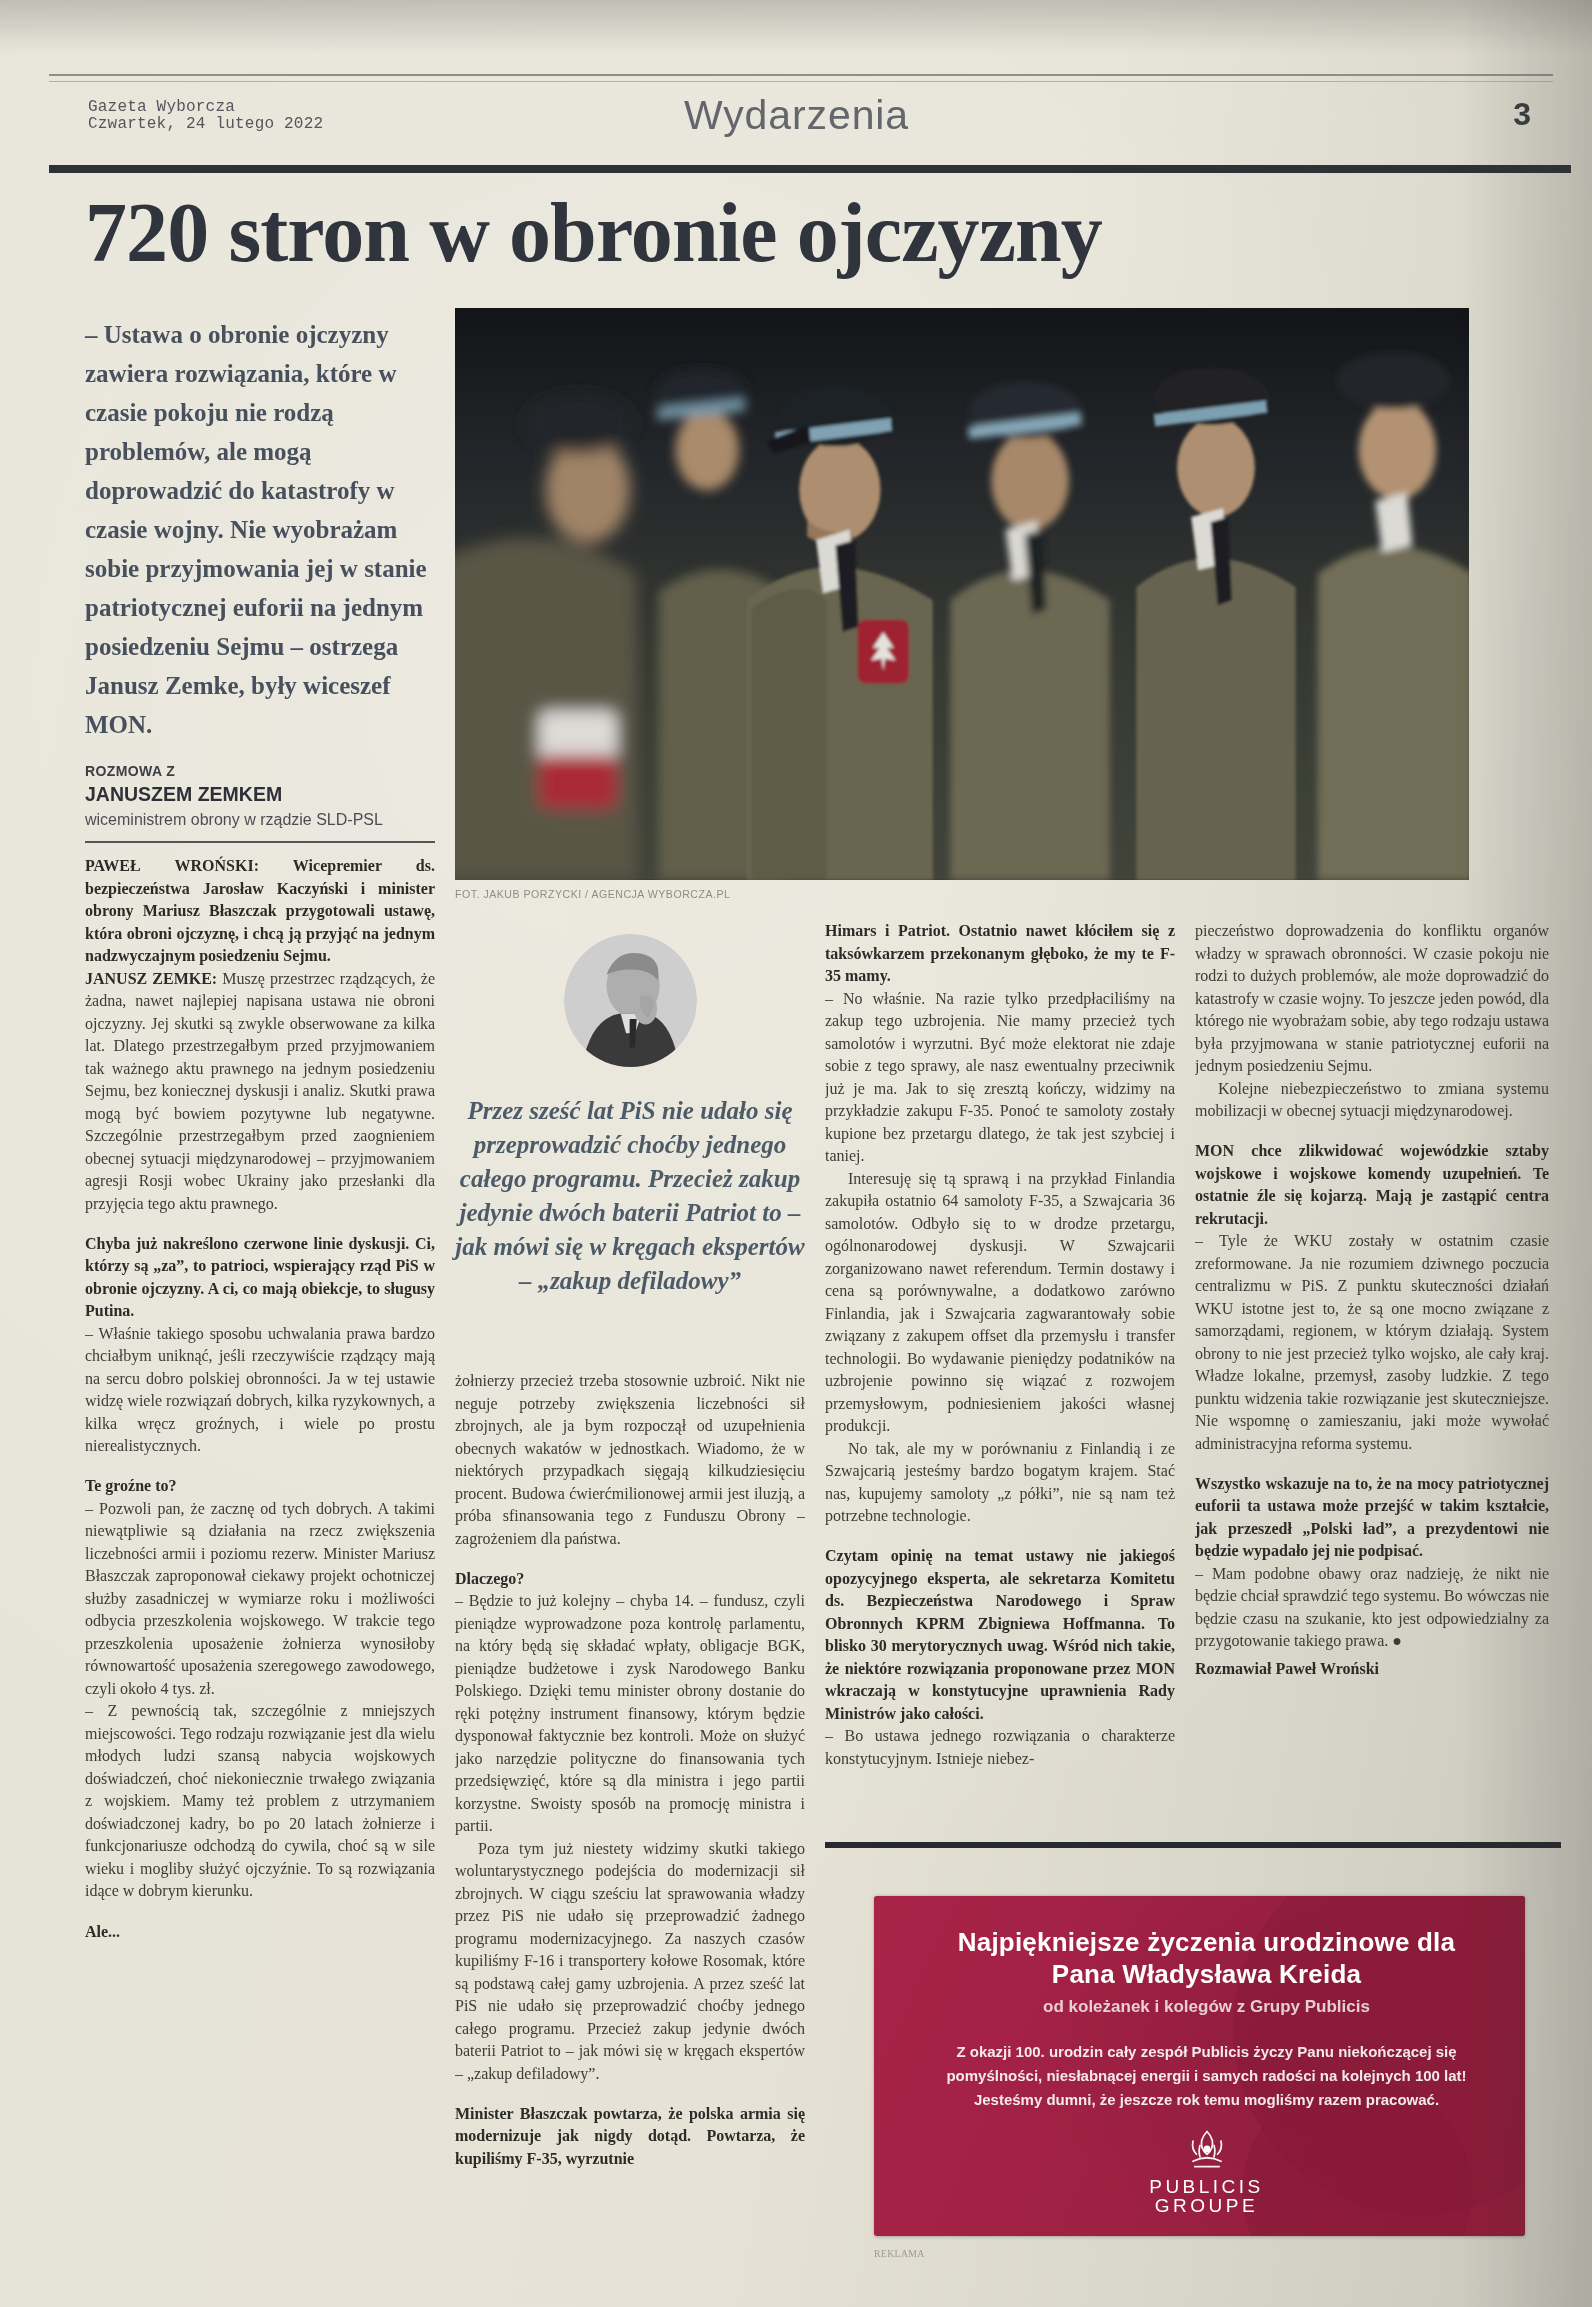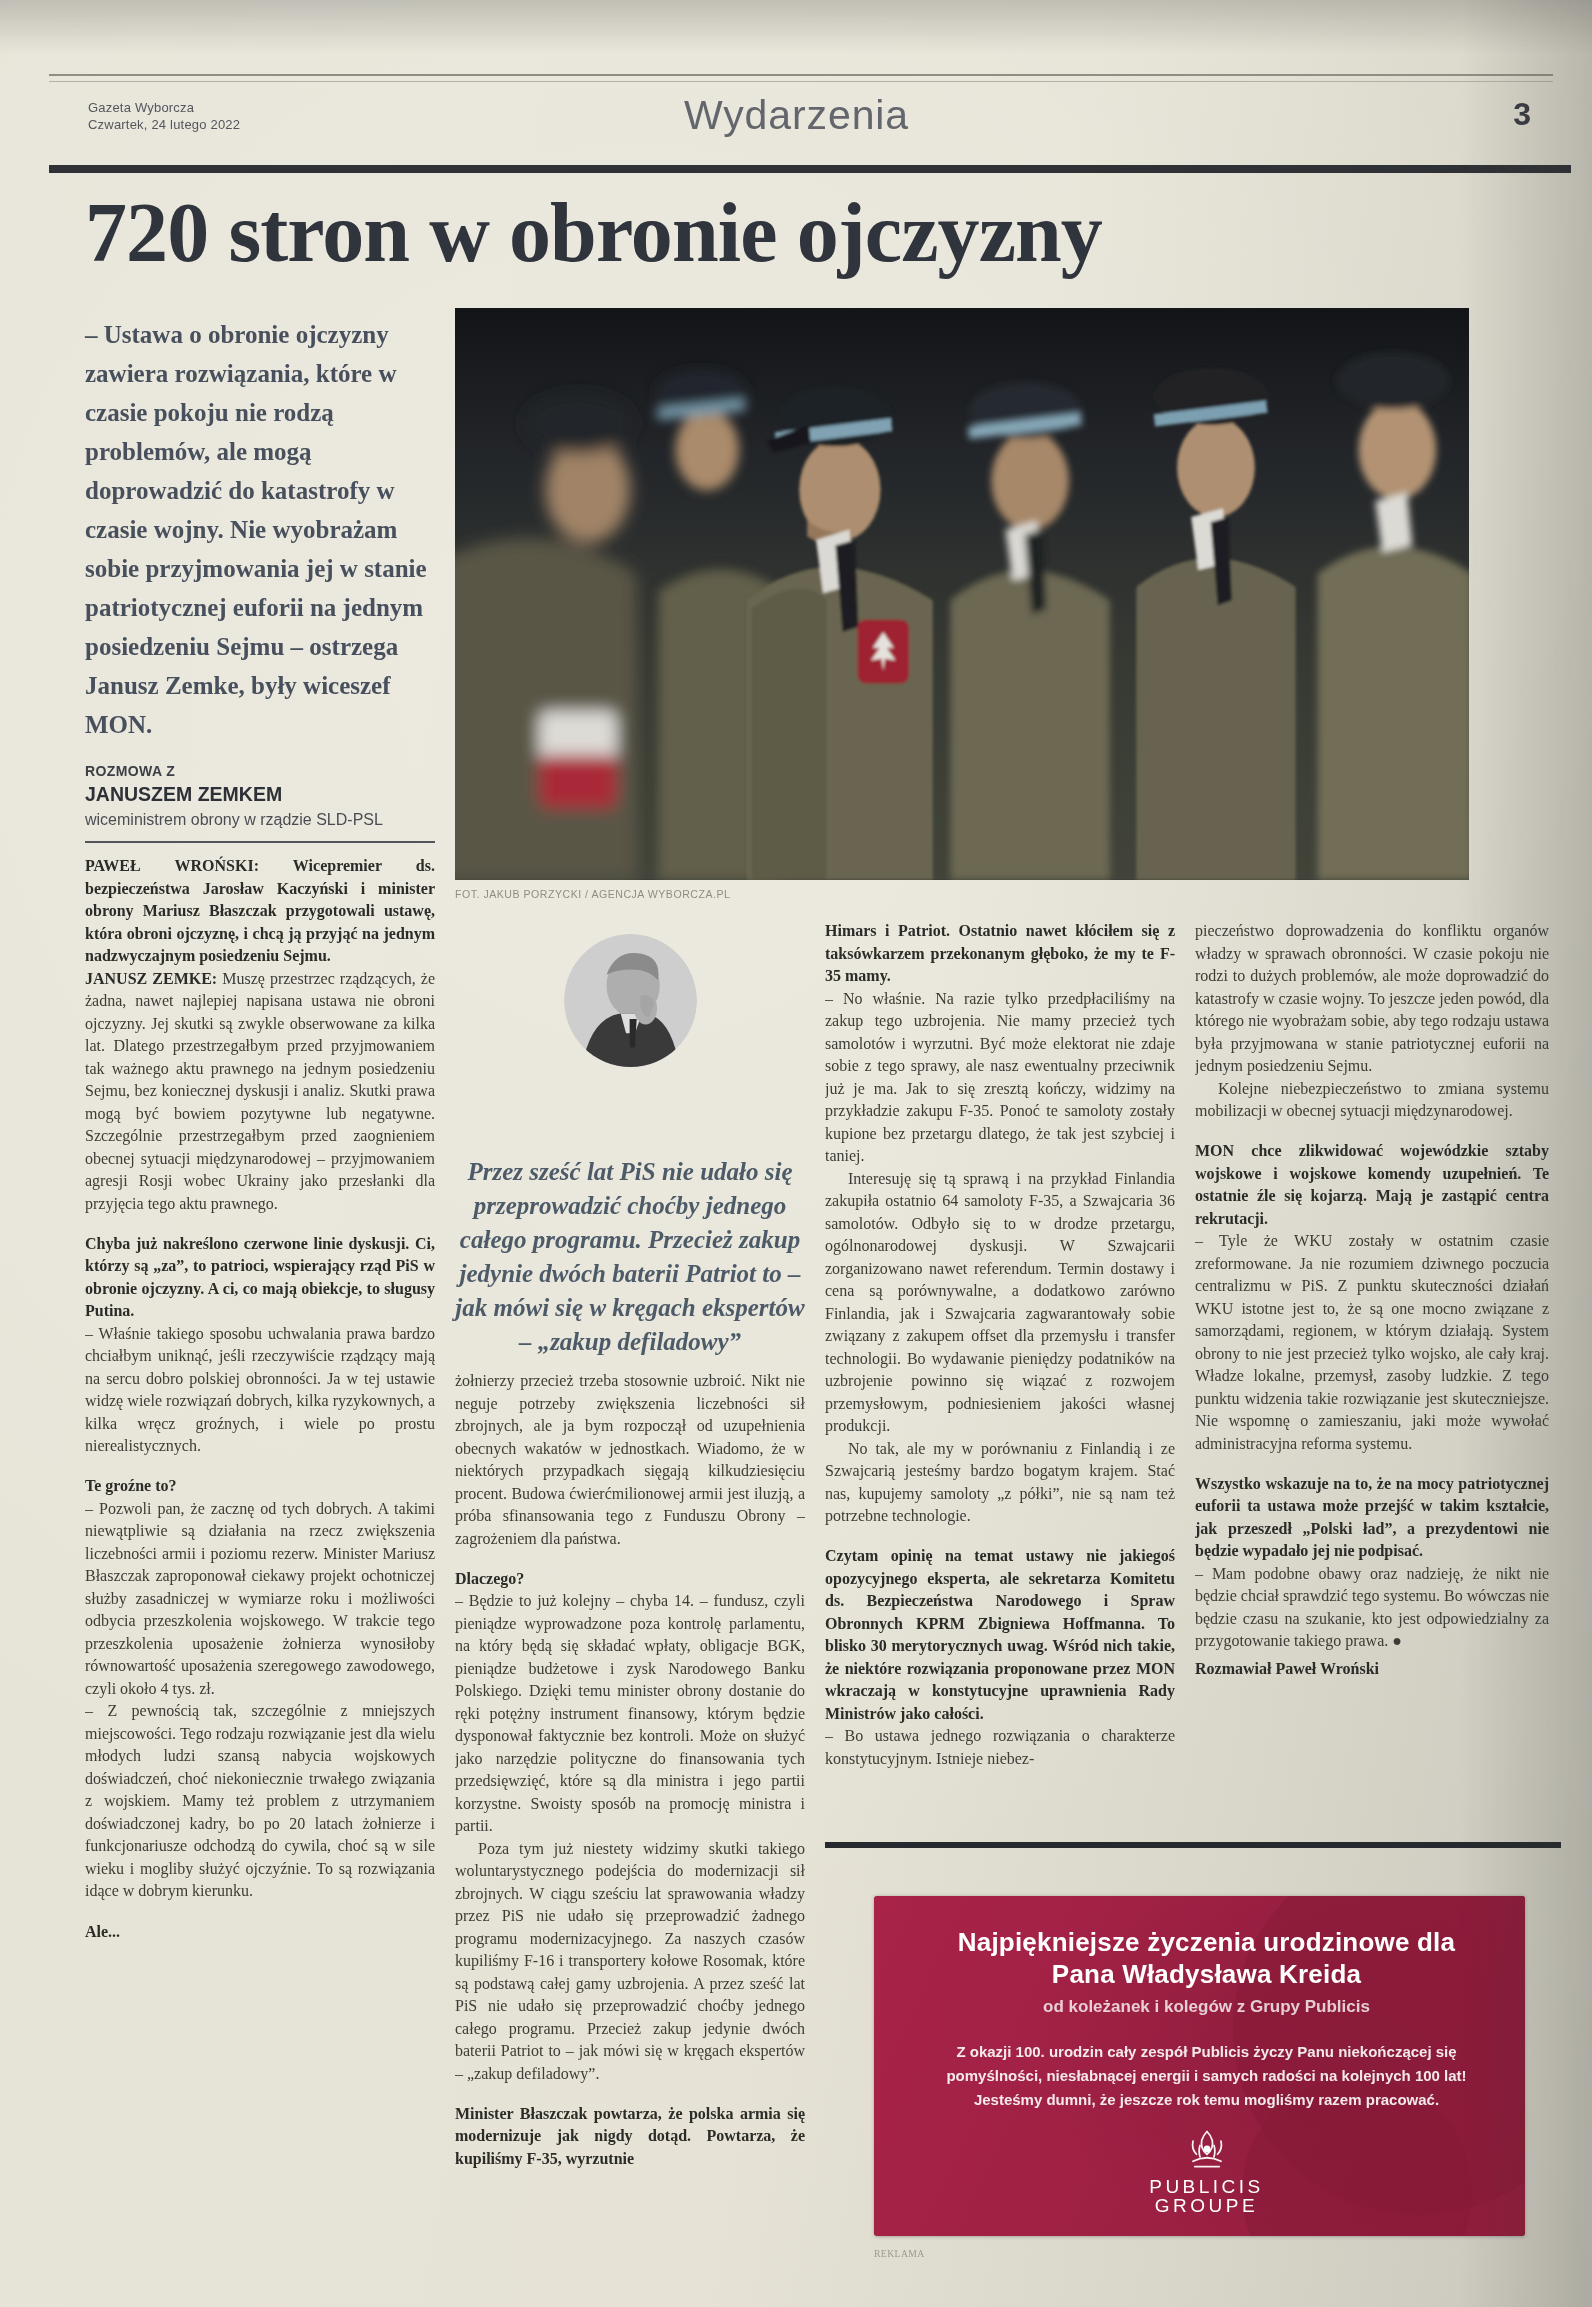--- a/index.html
+++ b/index.html
@@ -10,21 +10,21 @@
     background-color:#e2dfd3;
     font-family:"Liberation Sans",sans-serif;color:#3c3b36;}
   .edge-shadow-right{position:absolute;top:0;right:0;width:133px;height:100%;
     background:linear-gradient(90deg,rgba(60,60,55,0) 0%,rgba(60,60,55,.20) 100%);pointer-events:none;}
   .edge-shadow-top{position:absolute;top:0;left:0;width:100%;height:53px;
     background:linear-gradient(180deg,rgba(50,50,48,.22),rgba(50,50,48,0));pointer-events:none;}
   .abs{position:absolute;}
   
   .thin-rule{position:absolute;left:49px;width:1504px;height:1.8px;background:#8f8d85;}
   .thin-rule2{position:absolute;left:49px;width:1504px;height:0.9px;background:#b3b1a7;}
-  .brand{font-size:13px;line-height:17px;color:#54565c;letter-spacing:0.2px;}
+  .brand{font-size:16px;line-height:17px;color:#54565c;letter-spacing:0.2px;font-family:Liberation Mono, monospace;}
   .section{font-size:41px;color:#63666c;letter-spacing:0.9px;font-weight:400;}
   .pagenum{font-size:32px;font-weight:700;color:#393c42;}
   .heavy-rule{position:absolute;left:49px;width:1522px;height:8px;background:#2e3136;}
   
   .headline{font-family:"Liberation Serif","DejaVu Serif",serif;font-weight:700;
     font-size:84px;letter-spacing:-0.9px;color:#30343c;white-space:nowrap;}
   
   .lead{font-family:"Liberation Serif","DejaVu Serif",serif;font-weight:700;
     font-size:25px;line-height:39px;color:#47505c;}
   
@@ -185,21 +185,21 @@
       <circle cx="75" cy="75" r="75" fill="#d3d2cd"></circle>
       <ellipse cx="78" cy="58" rx="30" ry="36" fill="#b4b0a8"></ellipse>
       <path d="M48,46 Q58,18 86,22 Q110,26 106,52 Q96,40 78,40 Q58,40 48,46 Z" fill="#8e8c87"></path>
       <path d="M20,150 Q30,96 62,90 L95,90 Q122,98 130,150 Z" fill="#34373c"></path>
       <path d="M64,90 L88,90 L80,112 L70,112 Z" fill="#e6e4df"></path>
       <path d="M74,96 L82,96 L80,128 L74,128 Z" fill="#23262a"></path>
       <ellipse cx="92" cy="84" rx="13" ry="18" fill="#b4b0a8"></ellipse>
       <path d="M86,70 Q98,66 102,78 L96,94 Q88,92 86,82 Z" fill="#aba79f"></path>
     </svg>
   </div>
-  <div class="abs pullquote" style="left:455px;top:1155px;width:350px;">Przez sześć lat PiS nie udało się przeprowadzić choćby jednego całego programu. Przecież zakup jedynie dwóch baterii Patriot to – jak mówi się w kręgach ekspertów – „zakup defiladowy”</div>
+  <div class="abs pullquote" style="left:455px;top:1094px;width:350px;">Przez sześć lat PiS nie udało się przeprowadzić choćby jednego całego programu. Przecież zakup jedynie dwóch baterii Patriot to – jak mówi się w kręgach ekspertów – „zakup defiladowy”</div>
   <div class="abs colbody" style="left:455px;top:1370px;width:350px;height:933px;">
     <p>żołnierzy przecież trzeba stosownie uzbroić. Nikt nie neguje potrzeby zwiększenia liczebności sił zbrojnych, ale ja bym rozpoczął od uzupełnienia obecnych wakatów w jednostkach. Wiadomo, że w niektórych przypadkach sięgają kilkudziesięciu procent. Budowa ćwierćmilionowej armii jest iluzją, a próba sfinansowania tego z Funduszu Obrony – zagrożeniem dla państwa.</p>
     <p class="q">Dlaczego?</p>
     <p>– Będzie to już kolejny – chyba 14. – fundusz, czyli pieniądze wyprowadzone poza kontrolę parlamentu, na który będą się składać wpłaty, obligacje BGK, pieniądze budżetowe i zysk Narodowego Banku Polskiego. Dzięki temu minister obrony dostanie do ręki potężny instrument finansowy, którym będzie dysponował faktycznie bez kontroli. Może on służyć jako narzędzie polityczne do finansowania tych przedsięwzięć, które są dla ministra i jego partii korzystne. Swoisty sposób na promocję ministra i partii.</p>
     <p class="ind">Poza tym już niestety widzimy skutki takiego woluntarystycznego podejścia do modernizacji sił zbrojnych. W ciągu sześciu lat sprawowania władzy przez PiS nie udało się przeprowadzić żadnego programu modernizacyjnego. Za naszych czasów kupiliśmy F-16 i transportery kołowe Rosomak, które są podstawą całej gamy uzbrojenia. A przez sześć lat PiS nie udało się przeprowadzić choćby jednego całego programu. Przecież zakup jedynie dwóch baterii Patriot to – jak mówi się w kręgach ekspertów – „zakup defiladowy”.</p>
     <p class="q">Minister Błaszczak powtarza, że polska armia się modernizuje jak nigdy dotąd. Powtarza, że kupiliśmy F-35, wyrzutnie</p>
   </div>
 
   <div class="abs colbody" style="left:825px;top:920px;width:350px;height:913px;">
     <p class="q0">Himars i Patriot. Ostatnio nawet kłóciłem się z taksówkarzem przekonanym głęboko, że my te F-35 mamy.</p>

